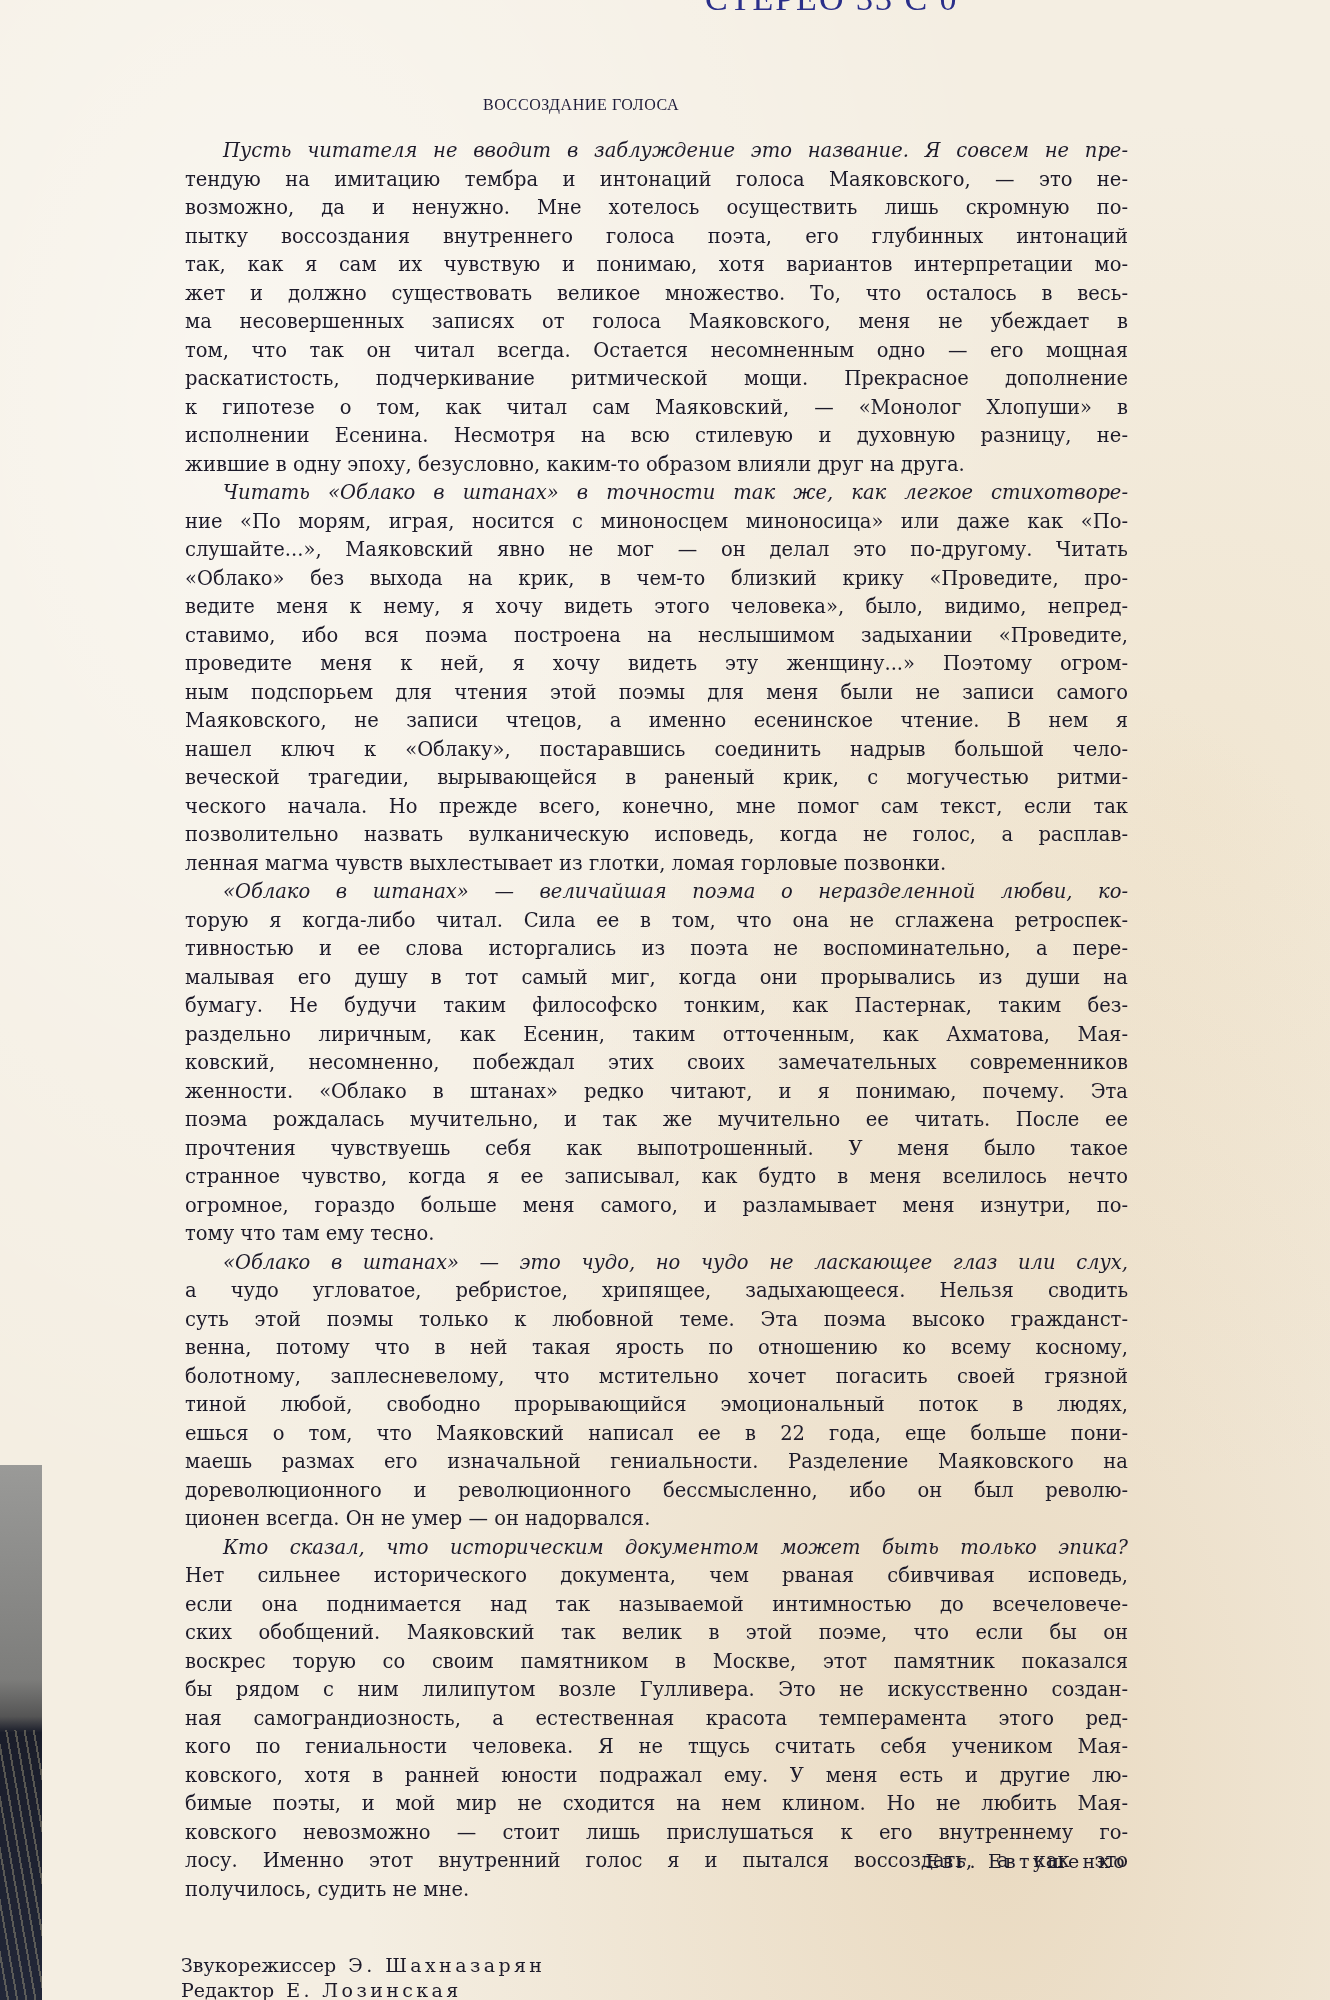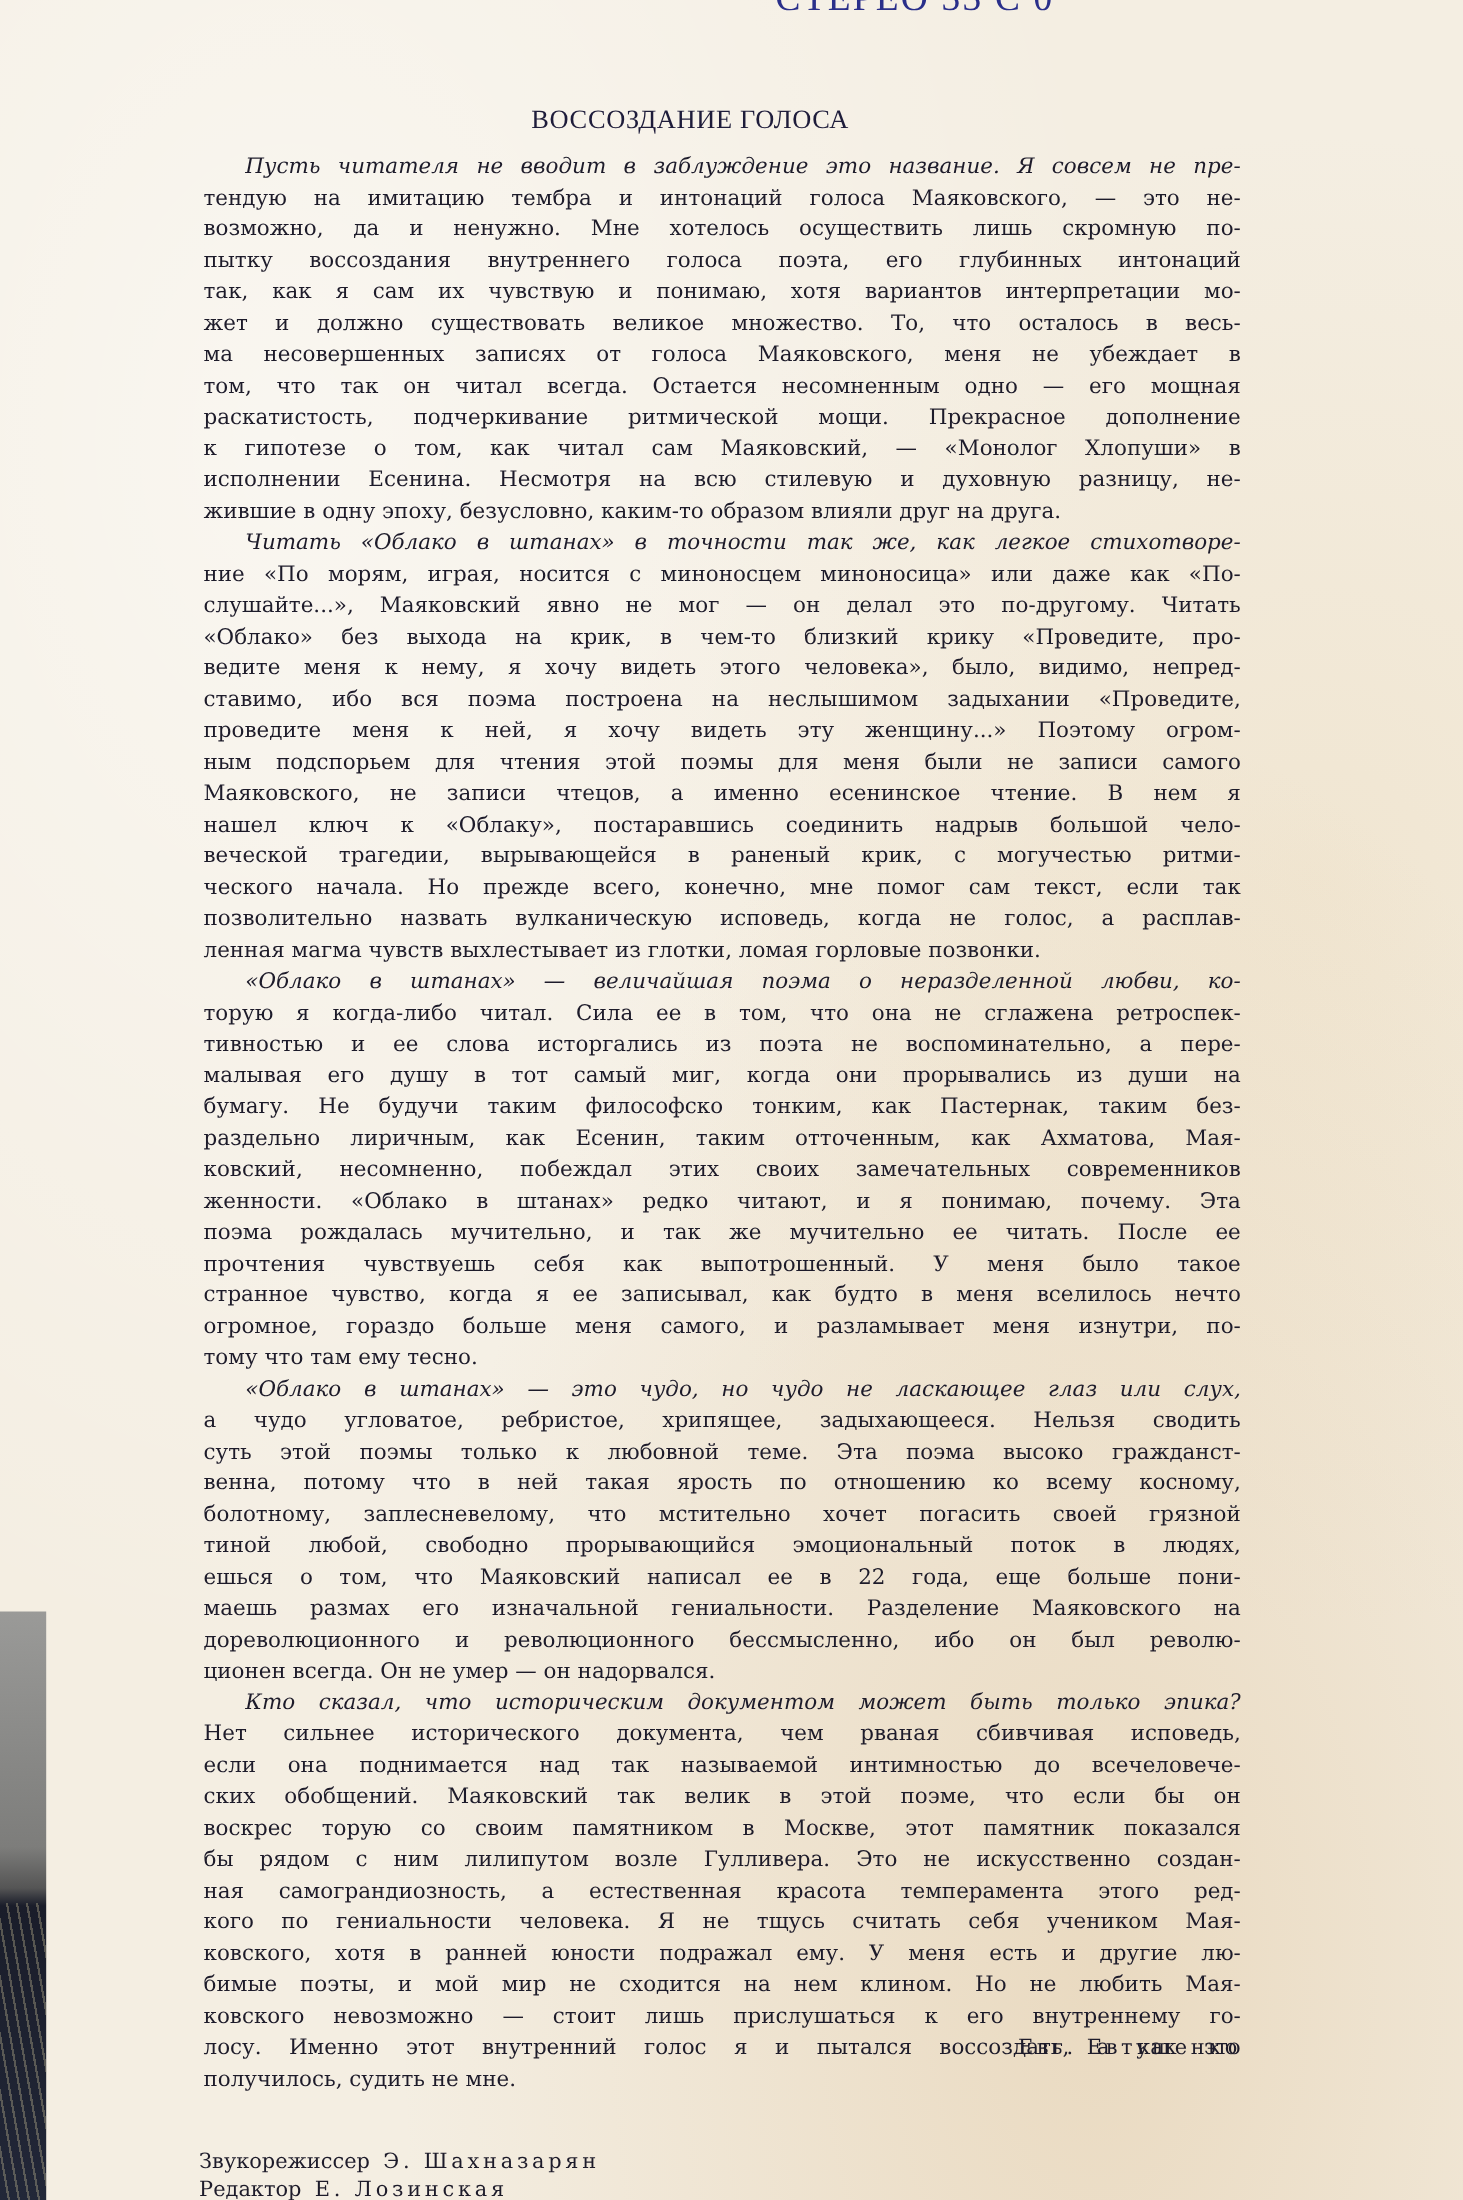--- a/index.html
+++ b/index.html
@@ -13,21 +13,21 @@
     font-family: "DejaVu Serif", serif;
     color: #1d1b2a;
   }
   .header-cut {
     position: absolute; left: 705px; top: -20px;
     font-family: "Liberation Serif", serif; font-size: 34px; letter-spacing: 2px;
     color: #2a2f8a;
   }
   .title {
     position: absolute; left: 483px; top: 96px;
-    font-family: "Liberation Serif", serif; font-size: 24px; letter-spacing: 0.6px;
+    font-family: "Liberation Serif", serif; font-size: 16px; letter-spacing: 0.6px;
     color: #1e1c3a;
   }
   .article {
     position: absolute; left: 185px; top: 137px; width: 943px;
   }
   .line {
     display: block; height: 28.5px; line-height: 28.5px;
     font-size: 19.5px; text-align: justify; text-align-last: justify;
     white-space: nowrap; overflow: hidden;
     font-family: "DejaVu Serif", serif;

